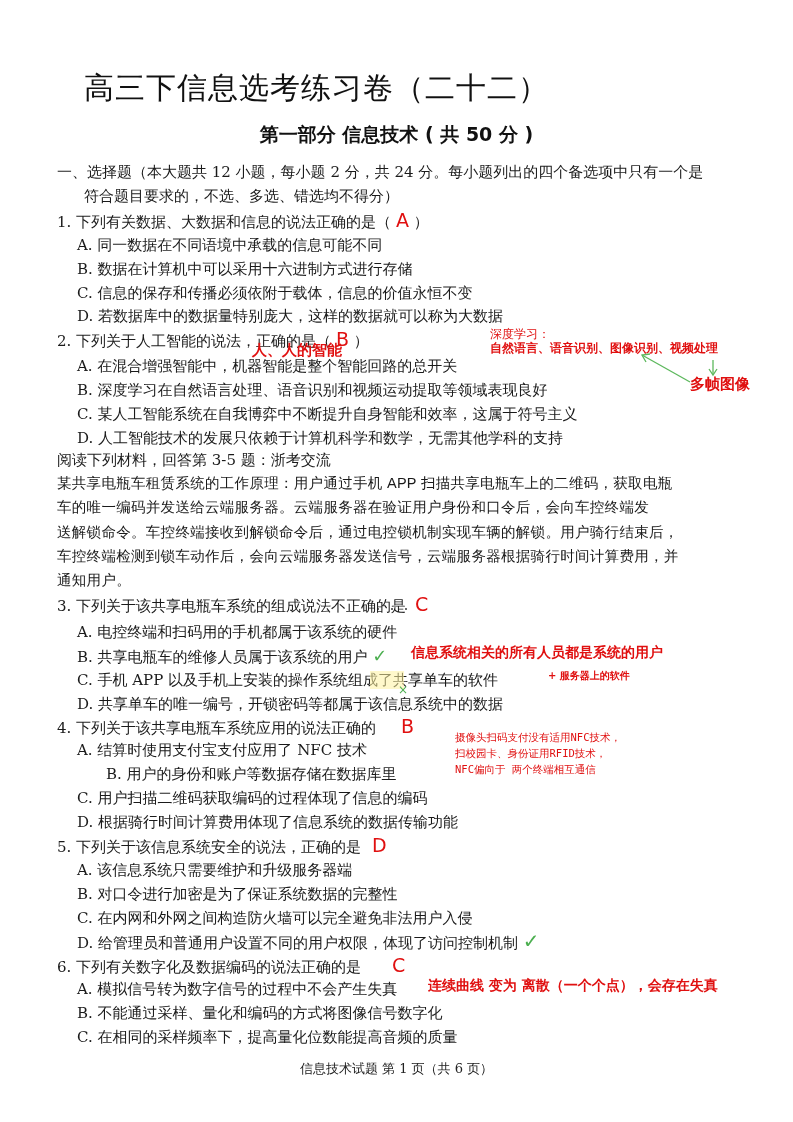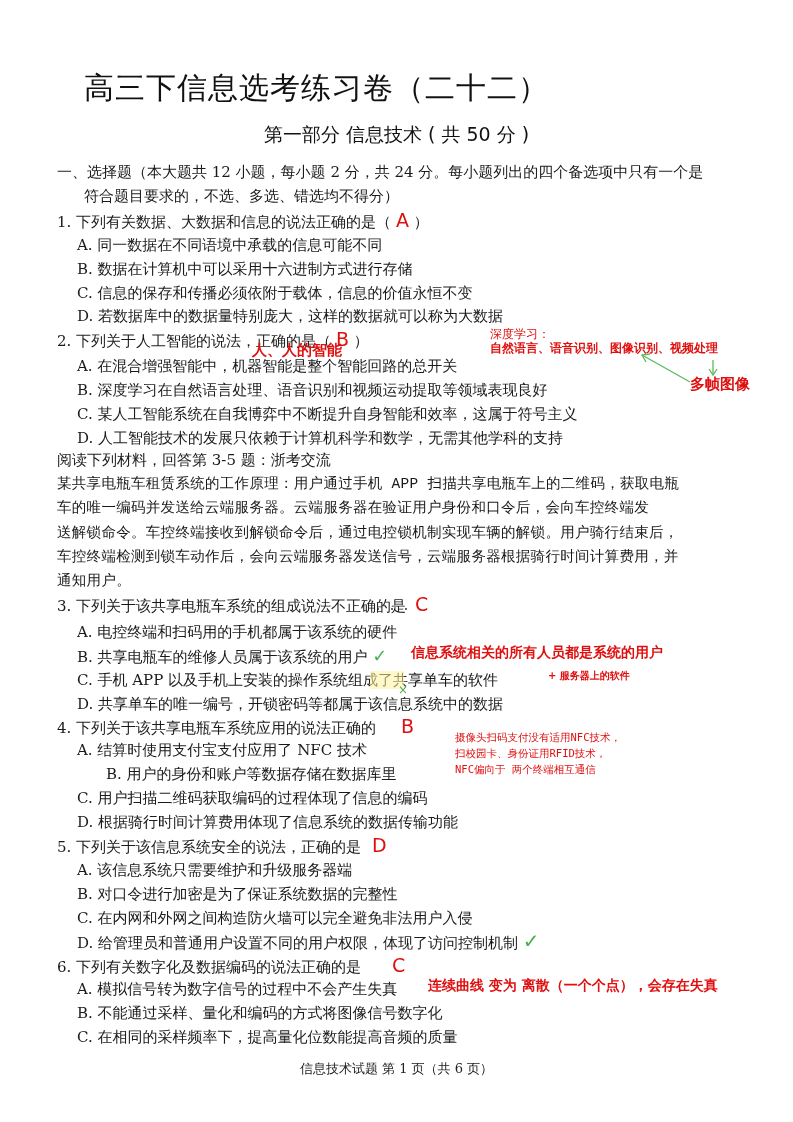--- a/index.html
+++ b/index.html
@@ -2,29 +2,29 @@
 <html><head>
 <meta charset="utf-8">
 <style>
   html, body { margin: 0; padding: 0; background: #ffffff; }
   body { width: 793px; height: 1122px; position: relative; overflow: hidden;
          font-family: "DejaVu Serif", "Liberation Serif", serif; color: #1a1a1a; }
   .abs { position: absolute; white-space: nowrap; }
   .title { left: 0; width: 633px; top: 68px; text-align: center; font-family: "DejaVu Sans", "Liberation Sans", sans-serif;
            font-size: 30px; letter-spacing: 1px; color: #111; }
   .subtitle { left: 0; width: 793px; top: 122px; text-align: center; font-family: "DejaVu Sans", "Liberation Sans", sans-serif;
-              font-size: 19px; font-weight: normal; color: #111; }
+              font-size: 19px; font-weight: bold; color: #111; }
   .line { font-size: 15px; line-height: 20px; color: #1a1a1a; }
   .opt { left: 77px; }
   .q { left: 57px; }
   .red { color: #e01010; font-family: "DejaVu Sans", "Liberation Sans", sans-serif; }
   .ans { color: #e01010; font-family: "DejaVu Sans", "Liberation Sans", sans-serif; font-size: 19px; }
   .note { font-size: 14px; font-weight: bold; }
   .small-note { font-size: 10.5px; line-height: 15px; font-family: "DejaVu Sans Mono", "Liberation Mono", monospace; color: #e01010; }
-  .material { font-family: Liberation Mono, monospace; font-size: 14.5px; letter-spacing: 0.3px; }
+  .material { font-family: Liberation Sans, sans-serif; font-size: 14.5px; letter-spacing: 0.3px; }
   .check { color: #4caf50; font-size: 18px; font-family: "DejaVu Sans", sans-serif; }
   .footer { left: 0; width: 793px; top: 1060px; text-align: center; font-size: 13px; color: #222; }
   svg.overlay { position: absolute; left: 0; top: 0; pointer-events: none; }
 </style>
 </head>
 <body>
 
 <div class="abs title">高三下信息选考练习卷（二十二）</div>
 <div class="abs subtitle">第一部分  信息技术 ( 共 50 分 )</div>
 

